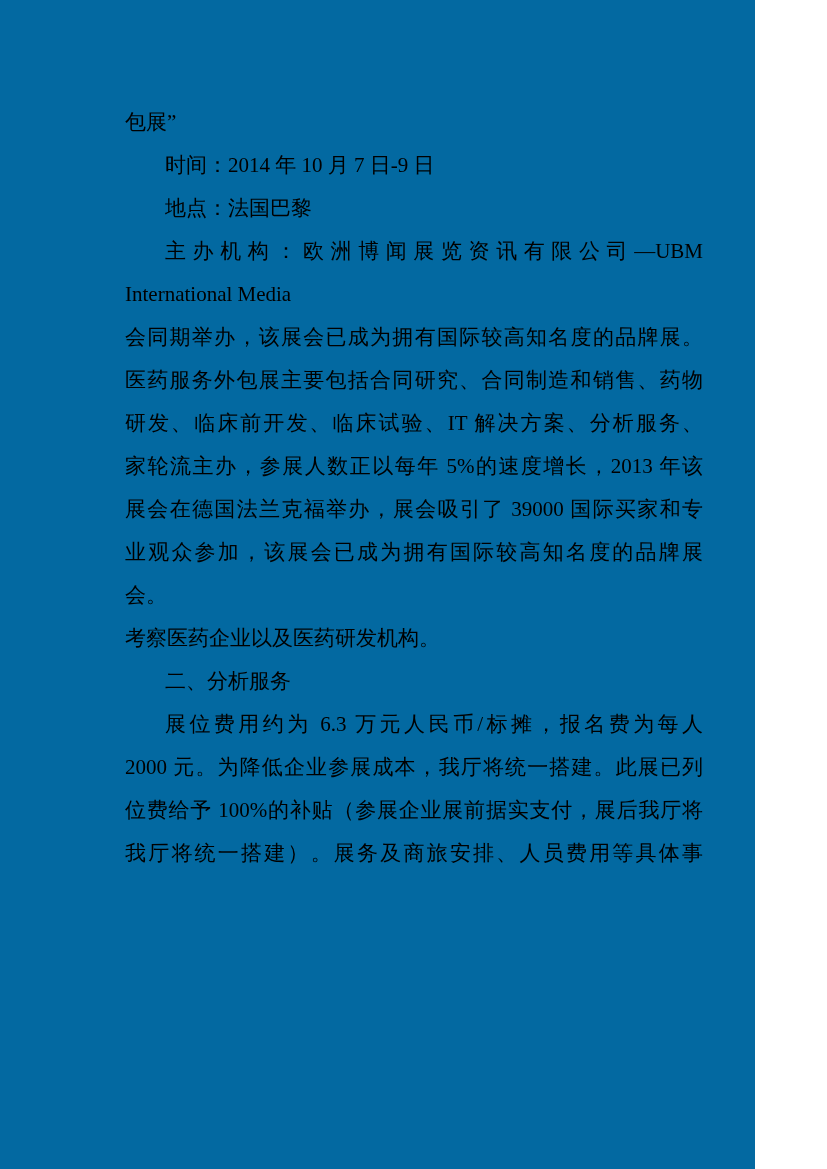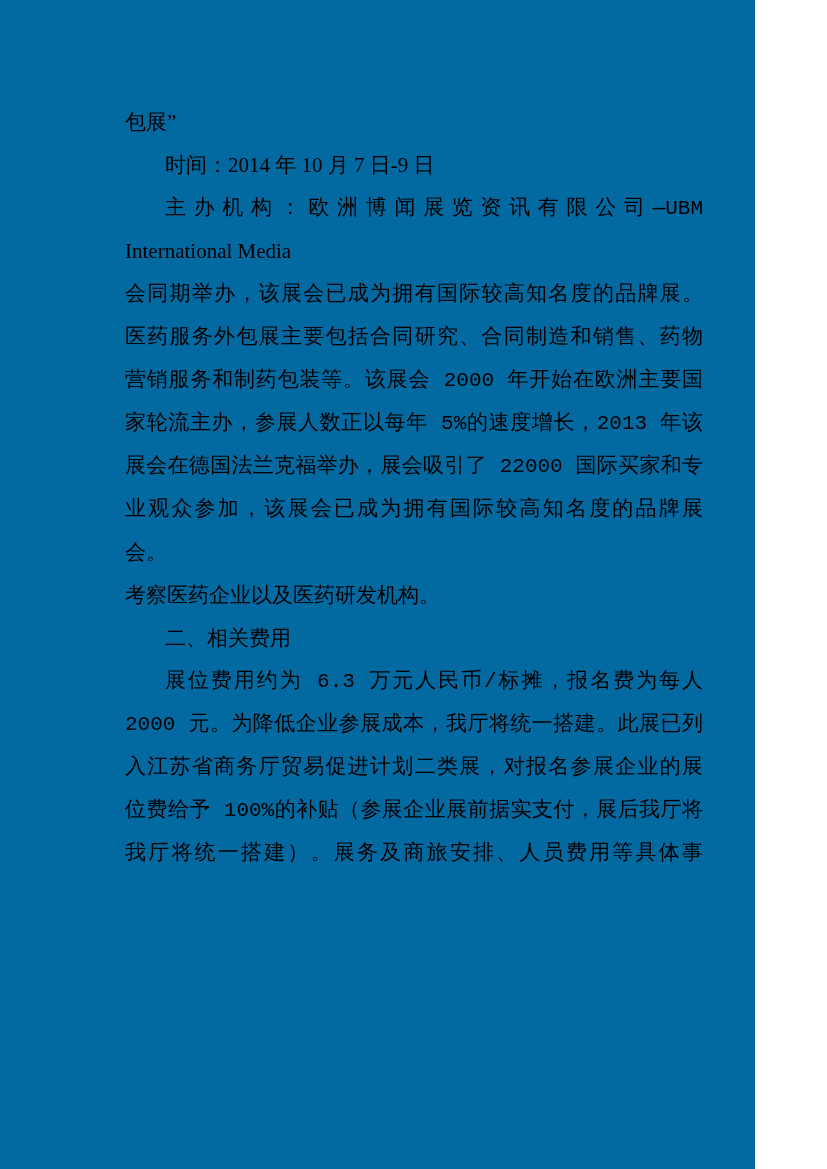--- a/index.html
+++ b/index.html
@@ -27,43 +27,42 @@
     line-height: 43px;
     height: 43px;
     white-space: normal;
     overflow: hidden;
     text-align: left;
     color: #000000;
   }
   .ln.jst {
     text-align: justify;
     text-align-last: justify;
-    font-family: Liberation Mono, monospace;
   }
   .ln.ind {
     text-indent: 40px;
   }
 </style>
 </head>
 <body>
 
 <div class="page">
   <div class="textblock">
     <div class="ln">包展”</div>
     <div class="ln ind">时间：2014 年 10 月 7 日-9 日</div>
+    <div class="ln ind">地点：法国巴黎</div>
     <div class="ln ind jst">主办机构：欧洲博闻展览资讯有限公司—UBM</div>
     <div class="ln">International Media</div>
     <div class="ln jst">会同期举办，该展会已成为拥有国际较高知名度的品牌展。</div>
     <div class="ln jst">医药服务外包展主要包括合同研究、合同制造和销售、药物</div>
-    <div class="ln jst">营销服务和制药包装等。该展会 2000 年开始在欧洲主要国</div>
+    <div class="ln jst">研发、临床前开发、临床试验、IT 解决方案、分析服务、</div>
     <div class="ln jst">家轮流主办，参展人数正以每年 5%的速度增长，2013 年该</div>
-    <div class="ln jst">展会在德国法兰克福举办，展会吸引了 22000 国际买家和专</div>
+    <div class="ln jst">展会在德国法兰克福举办，展会吸引了 39000 国际买家和专</div>
     <div class="ln jst">业观众参加，该展会已成为拥有国际较高知名度的品牌展</div>
     <div class="ln">会。</div>
     <div class="ln">考察医药企业以及医药研发机构。</div>
-    <div class="ln ind">二、相关费用</div>
+    <div class="ln ind">二、分析服务</div>
     <div class="ln ind jst">展位费用约为 6.3 万元人民币/标摊，报名费为每人</div>
     <div class="ln jst">2000 元。为降低企业参展成本，我厅将统一搭建。此展已列</div>
-    <div class="ln jst">入江苏省商务厅贸易促进计划二类展，对报名参展企业的展</div>
     <div class="ln jst">位费给予 100%的补贴（参展企业展前据实支付，展后我厅将</div>
     <div class="ln jst">我厅将统一搭建）。展务及商旅安排、人员费用等具体事</div>
   </div>
 </div>
 
 </body></html>

